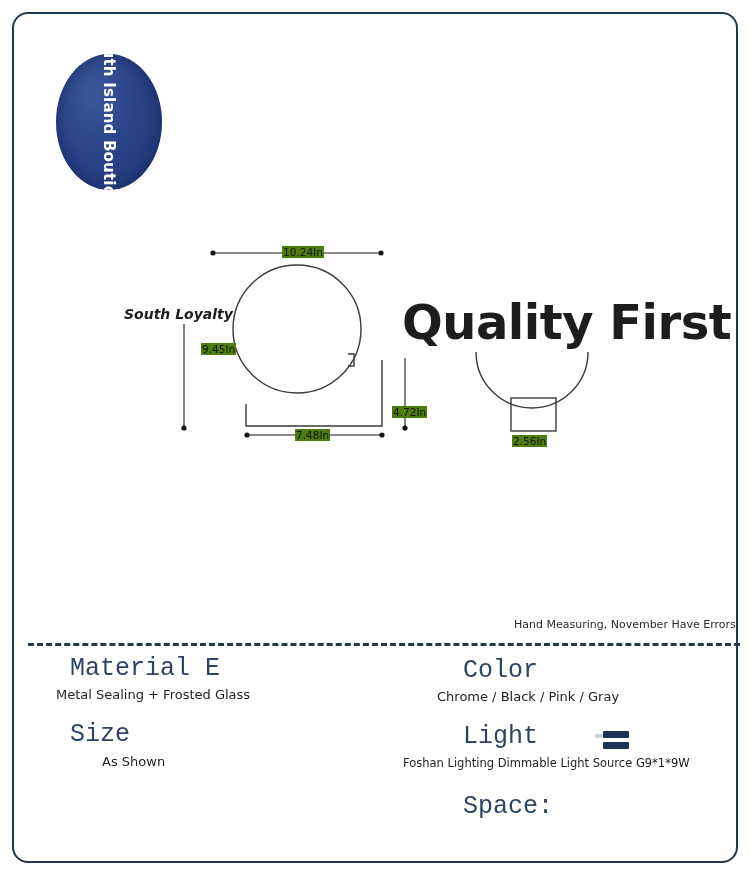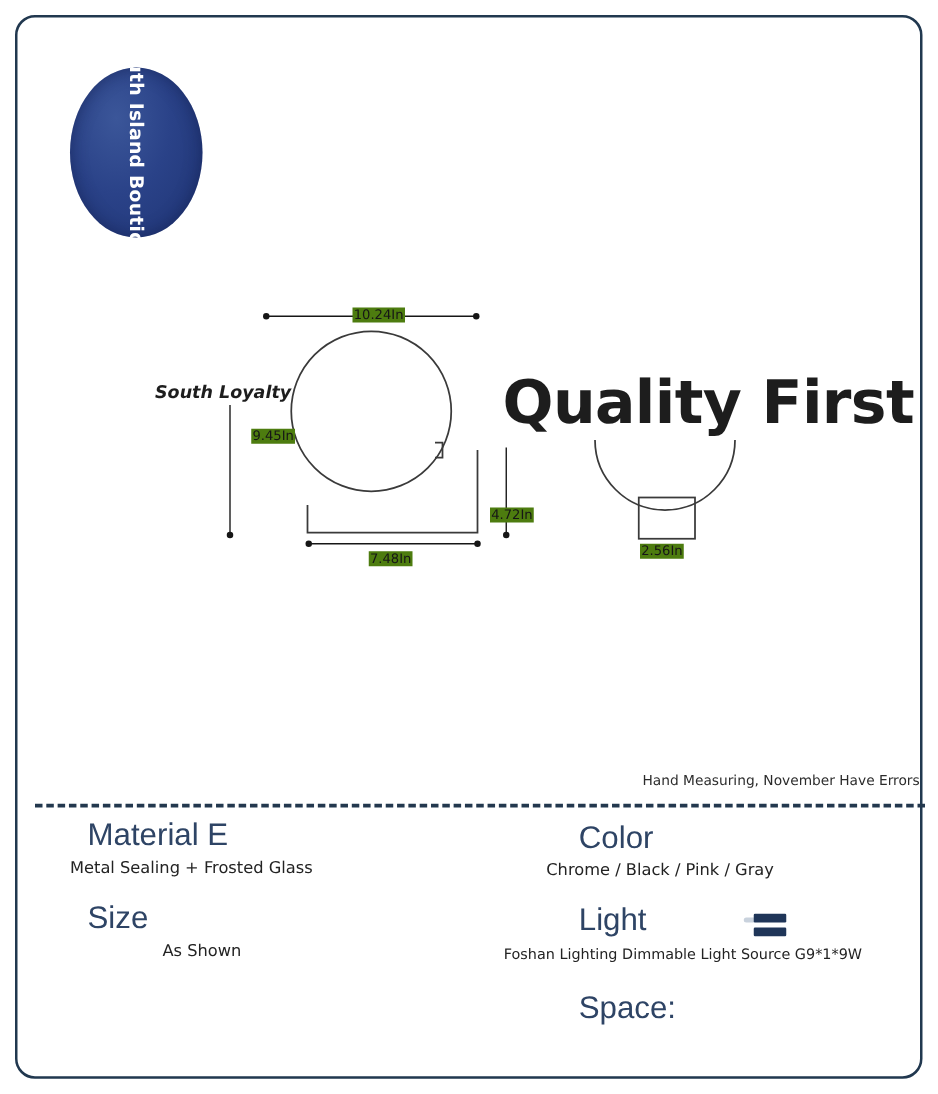--- a/index.html
+++ b/index.html
@@ -123,38 +123,38 @@
     height: 213px;
     display: flex;
   }
   .col {
     flex: 1 1 50%;
     position: relative;
   }
   .spec-block { position: absolute; width: 100%; }
   .spec-title {
     color: #2e4465;
-    font-family: Liberation Sans, sans-serif;
+    font-family: Liberation Mono, monospace;
     font-size: 25px;
     font-weight: 400;
     white-space: nowrap;
   }
   .spec-value {
     color: #232323;
     font-family: "DejaVu Sans", sans-serif;
     font-size: 13px;
     line-height: 1.25;
   }
   .spec-value.small { font-size: 11.5px; }
 
   
   .lc-1 { top: 4px;   left: 56px; }
   .lc-1 .spec-value { margin-top: 4px; margin-left: -14px; }
   .lc-2 { top: 70px;  left: 56px; }
-  .lc-2 .spec-value { margin-top: 5px; margin-left: 60px; }
+  .lc-2 .spec-value { margin-top: 5px; margin-left: 32px; }
   .lc-3 { top: 140px; left: 56px; }
   .lc-3 .spec-value { margin-top: 5px; margin-left: 34px; }
 
   
   .rc-1 { top: 6px;   left: 86px; }
   .rc-1 .spec-value { margin-top: 4px; margin-left: -26px; }
   .rc-2 { top: 72px;  left: 86px; }
   .rc-2 .spec-value { margin-top: 5px; margin-left: -60px; }
   .rc-3 { top: 142px; left: 86px; }
   .rc-3 .spec-value { margin-top: 6px; margin-left: -52px; width: 250px; }
@@ -216,21 +216,21 @@
 
       <line x1="391" y1="344" x2="391" y2="414" stroke="#161616" stroke-width="1.1"></line>
       <circle cx="391" cy="414" r="2.6" fill="#161616"></circle>
 
       <path d="M462 338 A52 52 0 0 0 574 338" fill="none" stroke="#3a3a3a" stroke-width="1.4"></path>
       <rect x="497" y="384" width="45" height="33" fill="none" stroke="#3a3a3a" stroke-width="1.4"></rect>
     </svg>
 
     <div class="dim-label" style="left:268px; top:232px;">10.24In</div>
     <div class="dim-label" style="left:155px; top:329px;margin-left:32px;">9.45In</div>
-    <div class="dim-label" style="left:281px; top:427px;">7.48In</div>
+    <div class="dim-label" style="left:281px; top:415px;">7.48In</div>
     <div class="dim-label" style="left:378px; top:392px;">4.72In</div>
     <div class="dim-label" style="left:498px; top:421px;">2.56In</div>
 
     <div class="overlay-text brand-left">South Loyalty</div>
     <div class="overlay-text brand-right">Quality First</div>
 
     <div class="note">Hand Measuring, November Have Errors</div>
 
     <div class="divider"></div>
 

